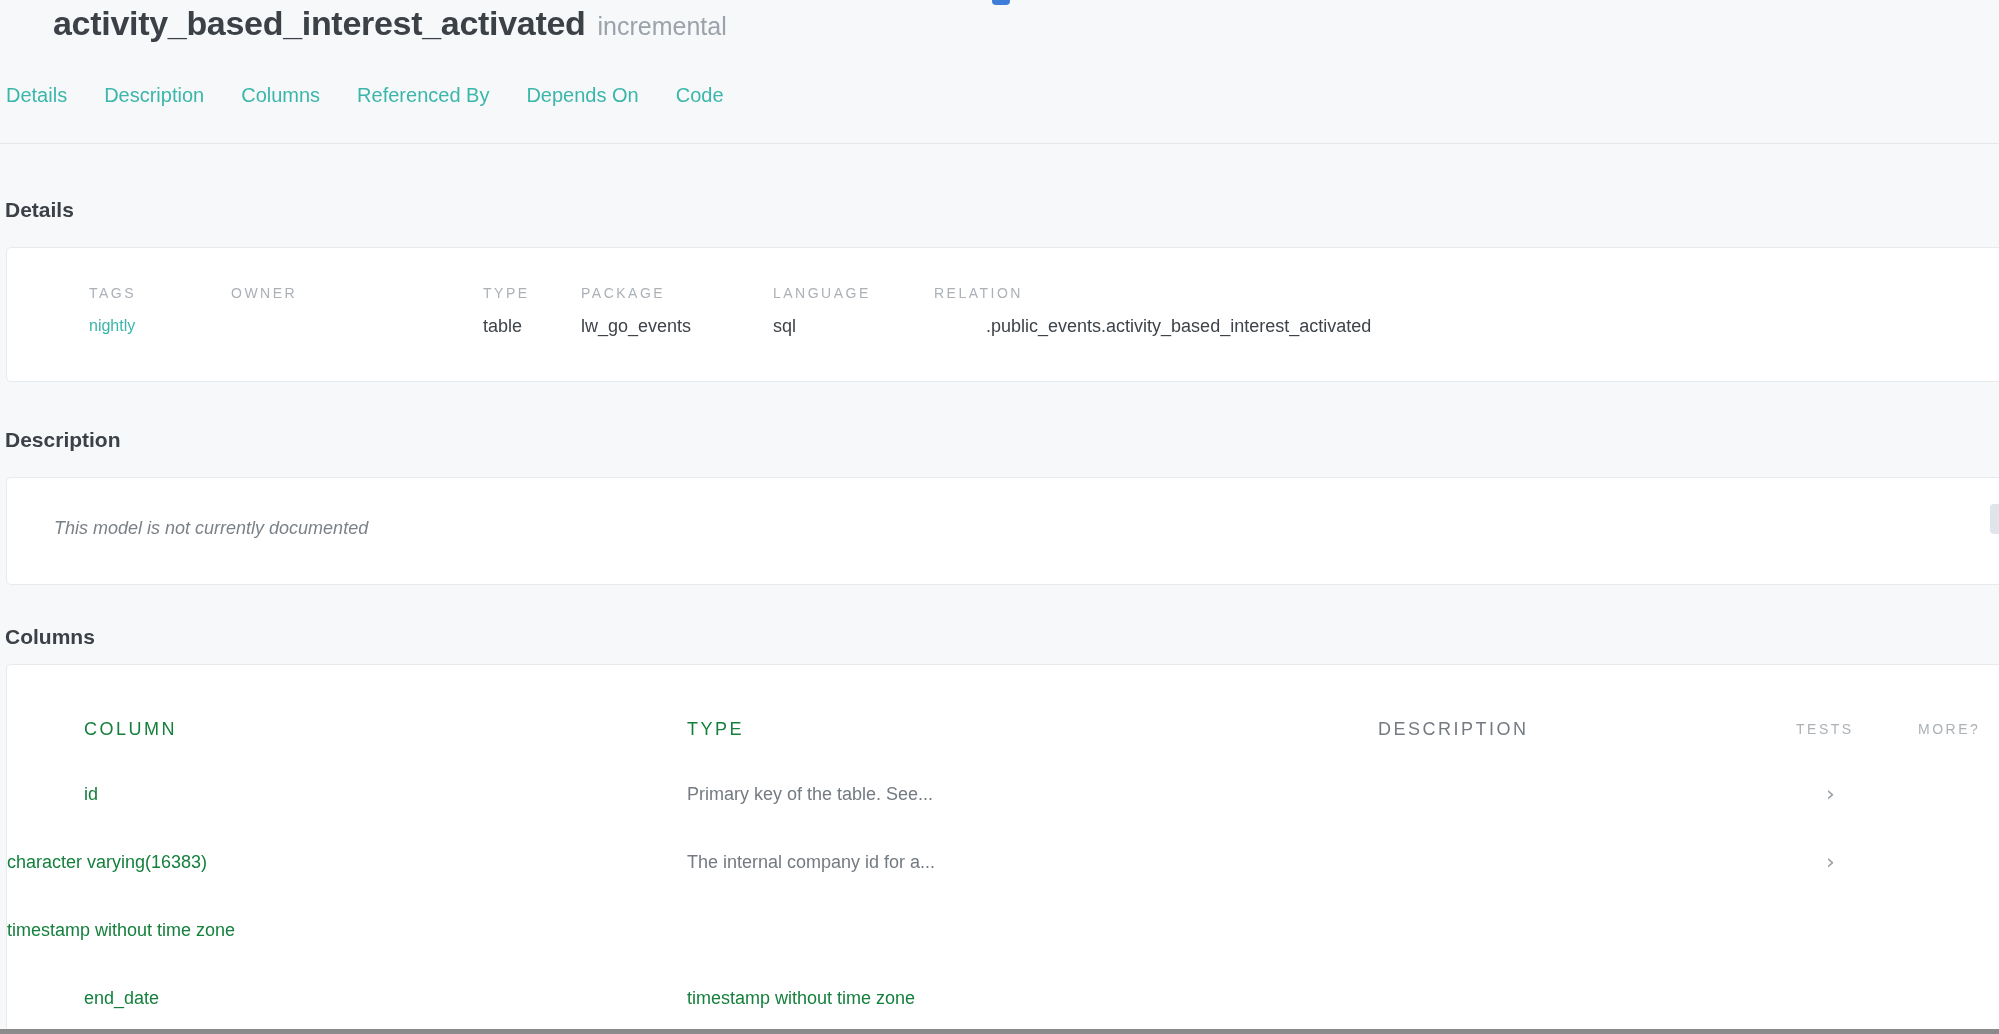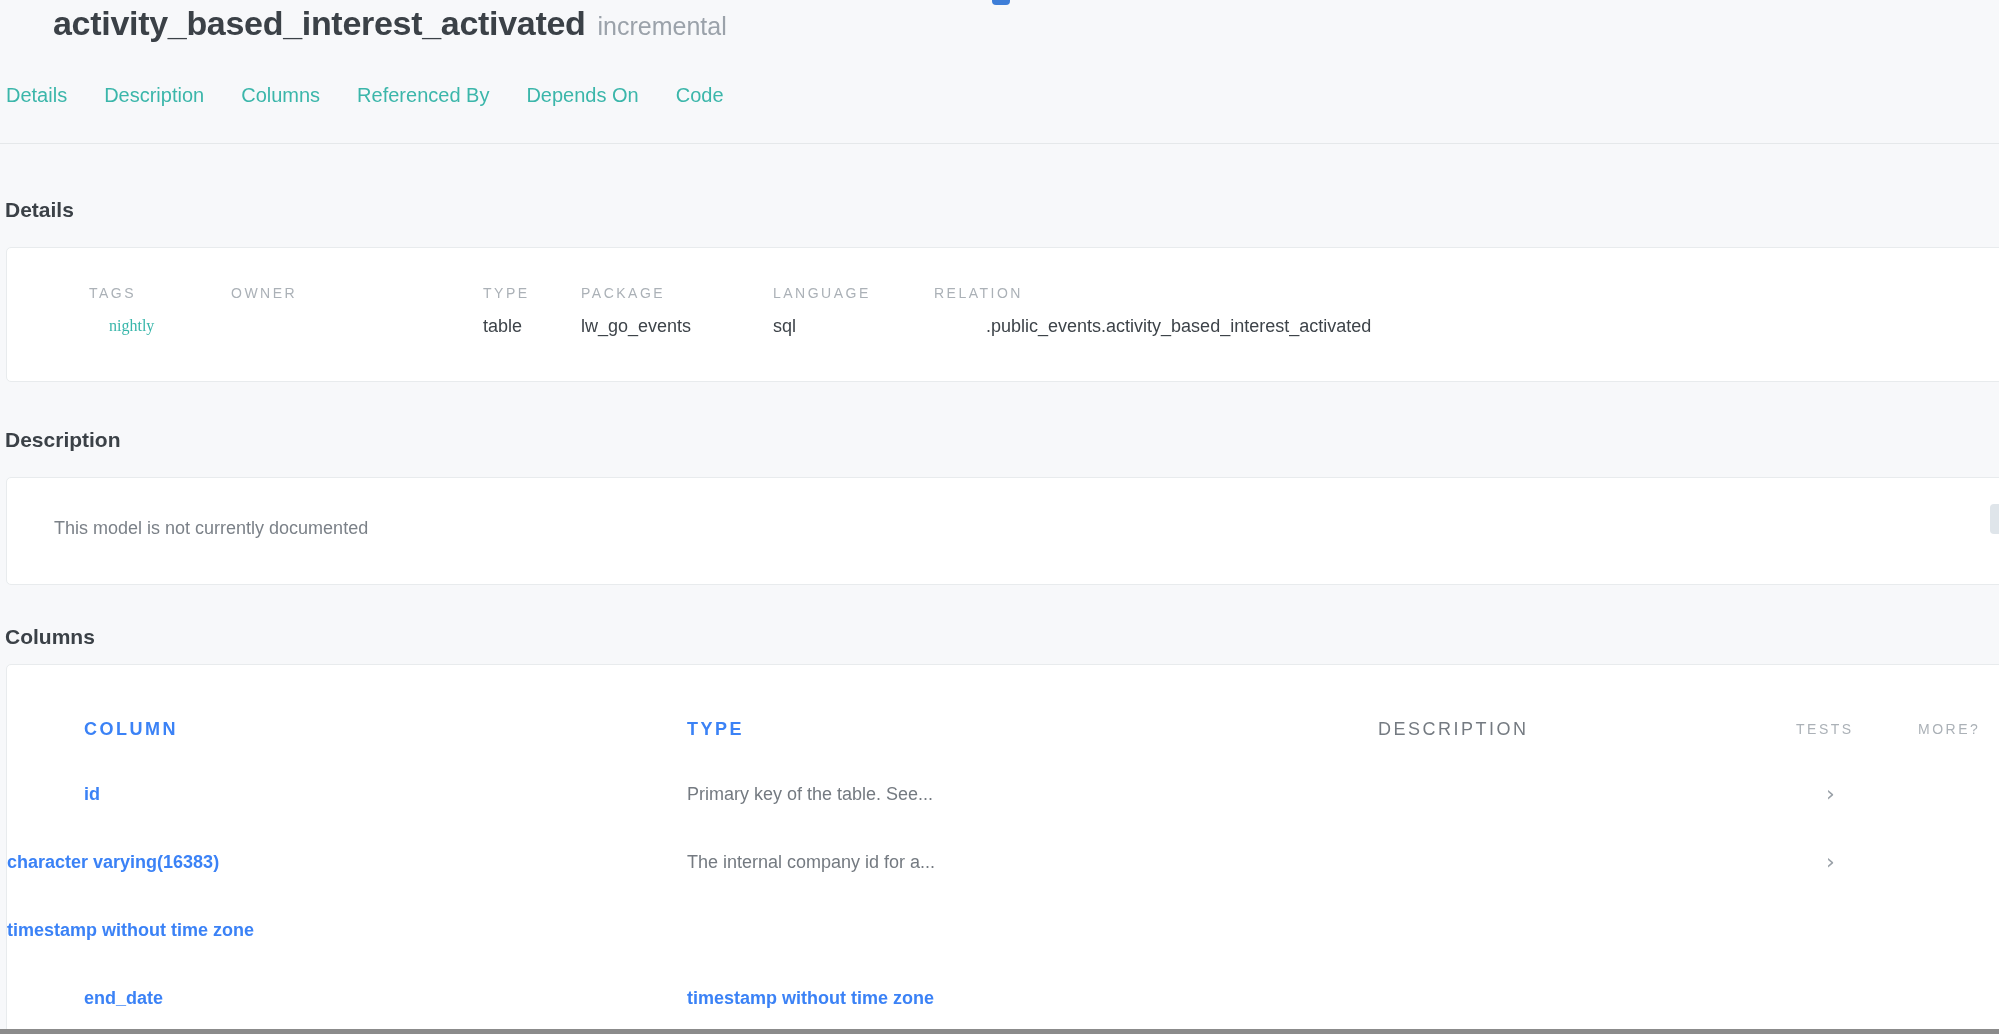--- a/index.html
+++ b/index.html
@@ -68,50 +68,50 @@
   .field-label, .th-label {
     font-size: 14px; letter-spacing: 2.5px; color: #abb1b7;
     text-transform: uppercase; line-height: 17px; white-space: nowrap;
   }
   .field .field-label { position: absolute; top: 0; left: 0; }
   .field-value {
     position: absolute; top: 29px; left: 0; font-size: 18px; color: #3d4349;
     line-height: 24px; white-space: nowrap;
   }
   .field-value.mono {
-    font-family: Liberation Serif, serif; font-size: 16px; color: #38b6aa;
+    font-family: Liberation Sans, sans-serif; font-size: 16px; color: #38b6aa;
     cursor: pointer;
-    margin-left: 20px;
   }
   .f-tags     { left: 82px;  top: 37px; }
   .f-owner    { left: 224px; top: 37px; }
   .f-type     { left: 476px; top: 37px; }
   .f-package  { left: 574px; top: 37px; }
   .f-language { left: 766px; top: 37px; }
   .f-relation { left: 927px; top: 37px; }
   .f-relation .field-value { left: 52px; }
 
   
   .description-text {
     position: absolute; left: 47px; top: 38px; font-size: 18px; color: #7b8188;
     line-height: 24px;
+    font-style: italic;
   }
 
   
   .cols-grid {
     display: grid;
     grid-template-columns: 680px 691px 418px 92px 129px;
     align-items: center;
   }
   .cols-head { padding-top: 56px; }
   .cols-head .c-name { padding-left: 77px; }
   .col-row { height: 68px; cursor: pointer; }
   .cols-body { margin-top: 22px; }
   .col-row .c-name { padding-left: 77px; }
-  .c-name, .c-type { font-size: 18px; color: #3b82f6; white-space: nowrap; font-weight: bold; }
+  .c-name, .c-type { font-size: 18px; color: #15803d; white-space: nowrap; }
   .c-desc { font-size: 18px; color: #747a81; white-space: nowrap; overflow: hidden; }
   .c-more { padding-left: 30px; }
   .chevron { font-size: 22px; color: #9aa1a8; line-height: 22px; font-family: "DejaVu Sans", sans-serif; }
 </style>
 </head>
 <body>
 
 <div class="top-blue-artifact"></div>
 
 <div class="page-header">

